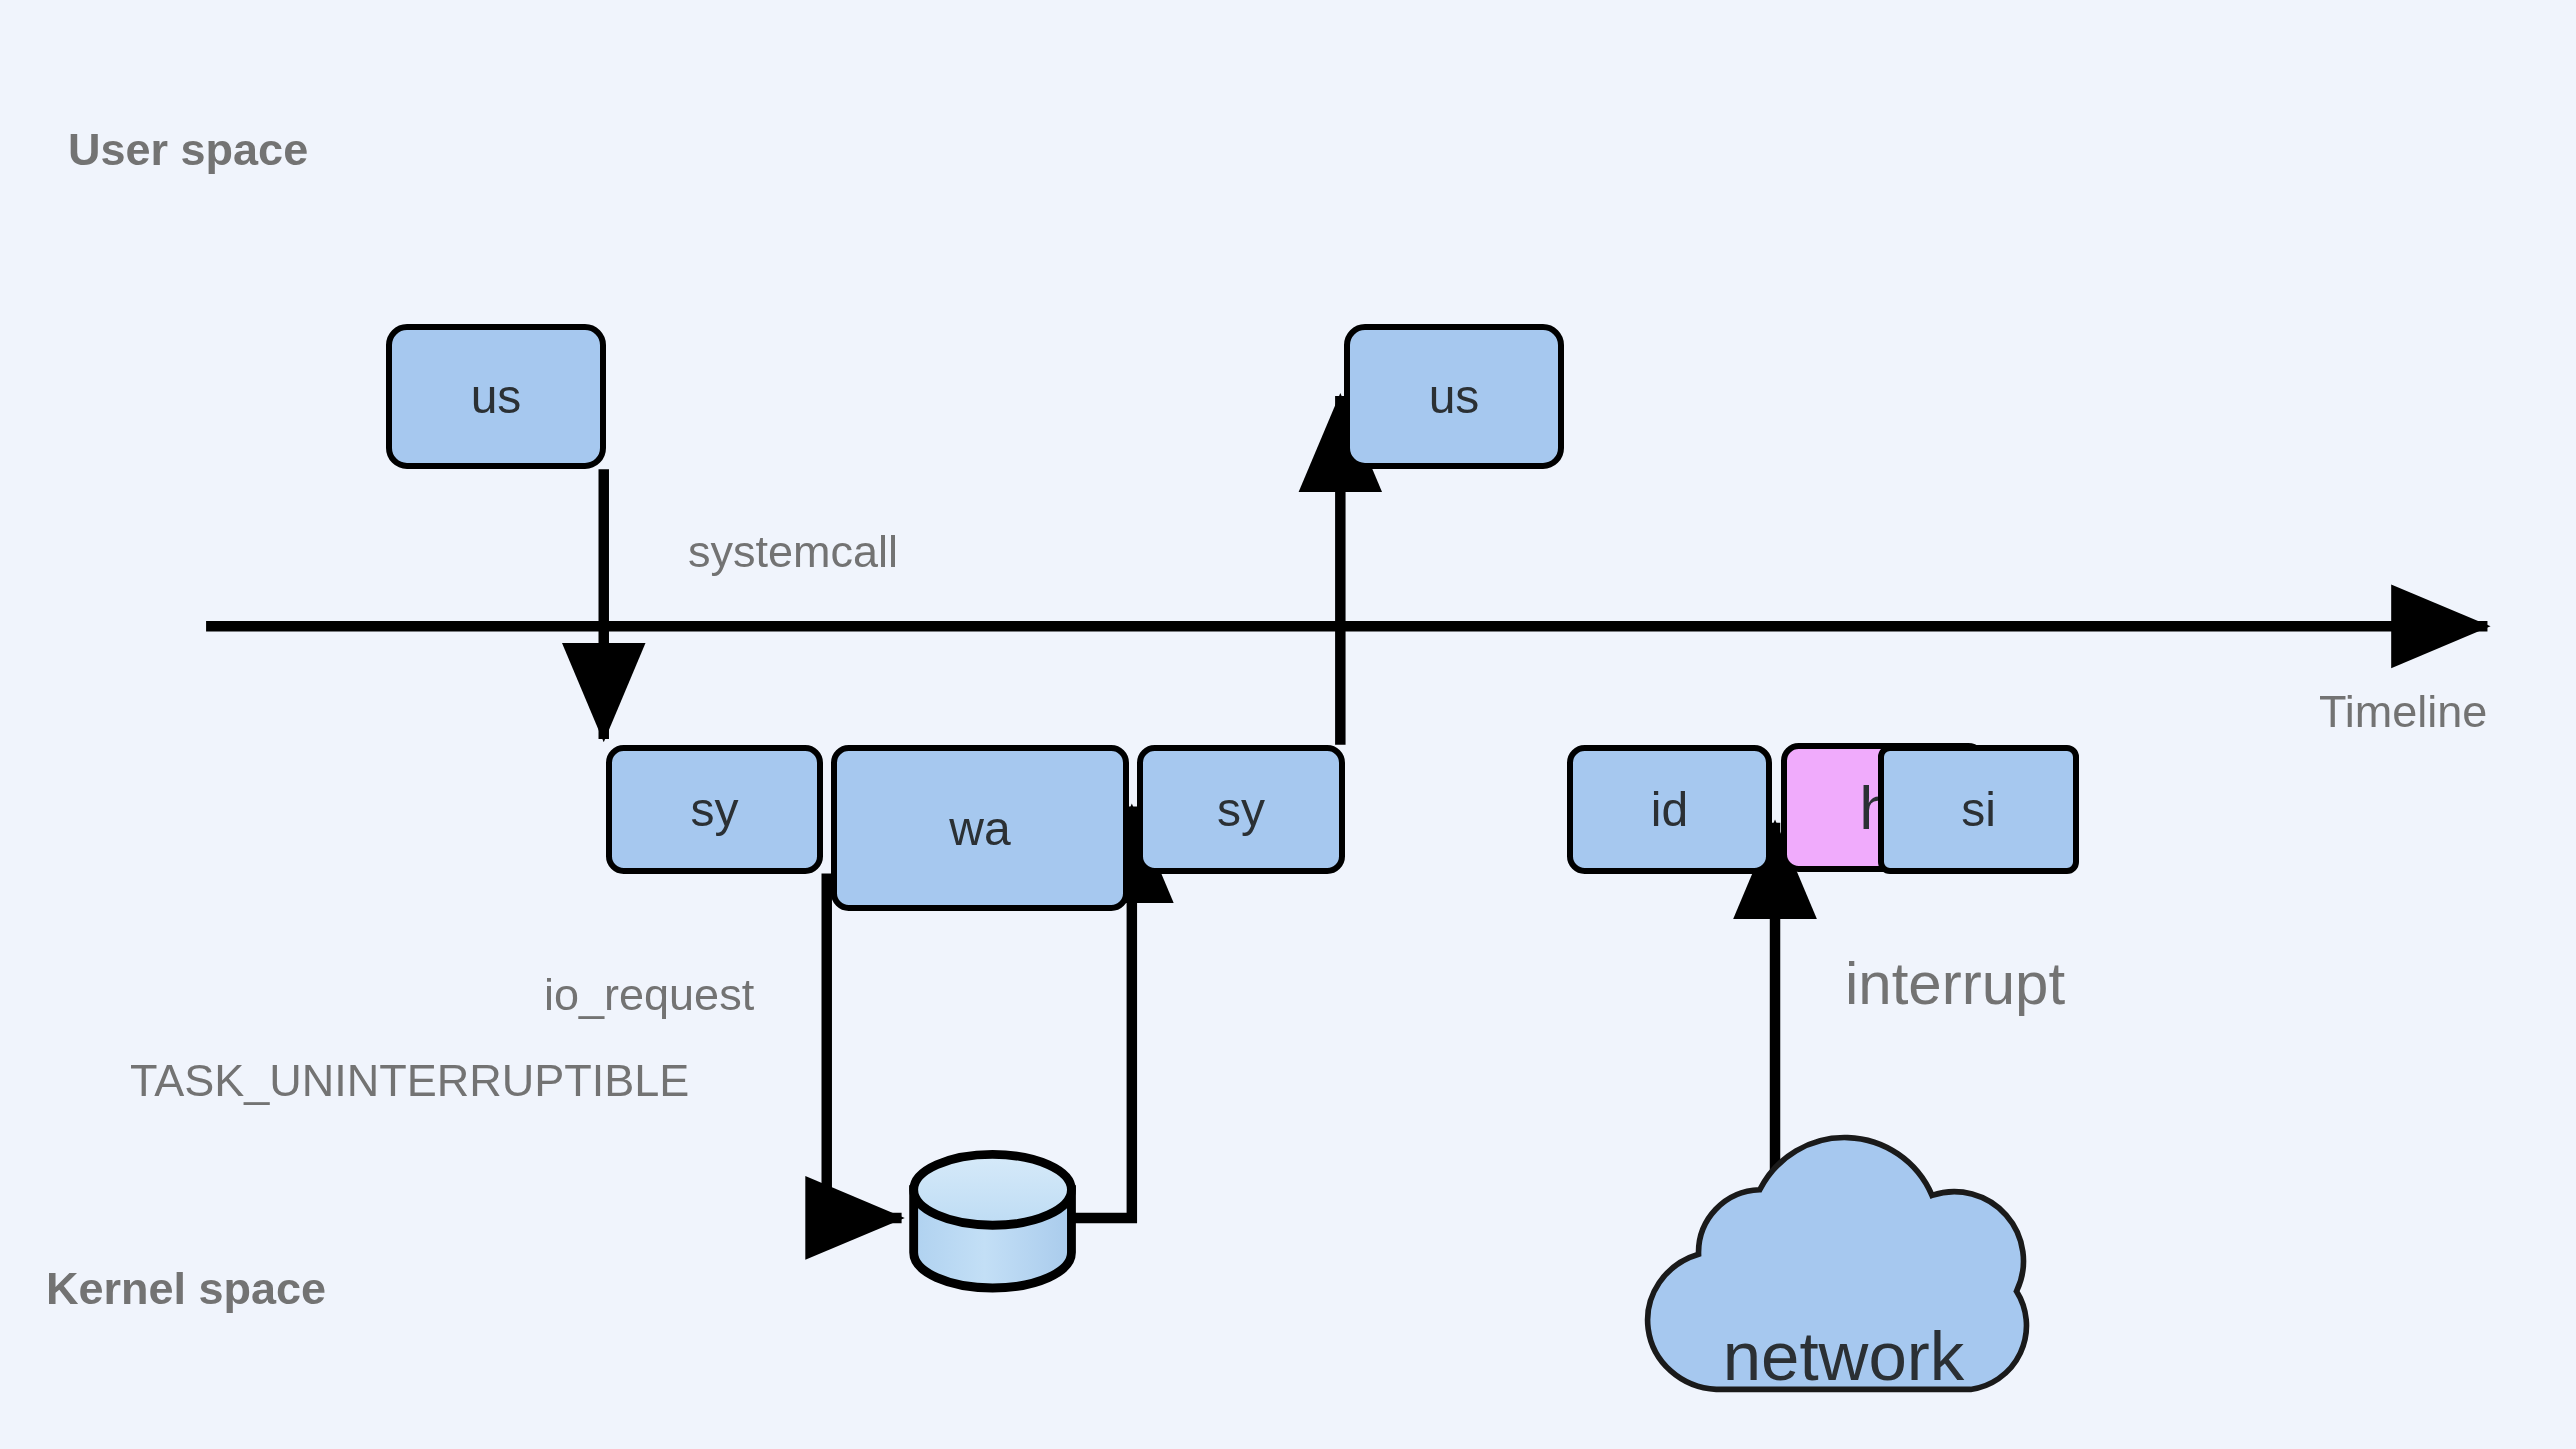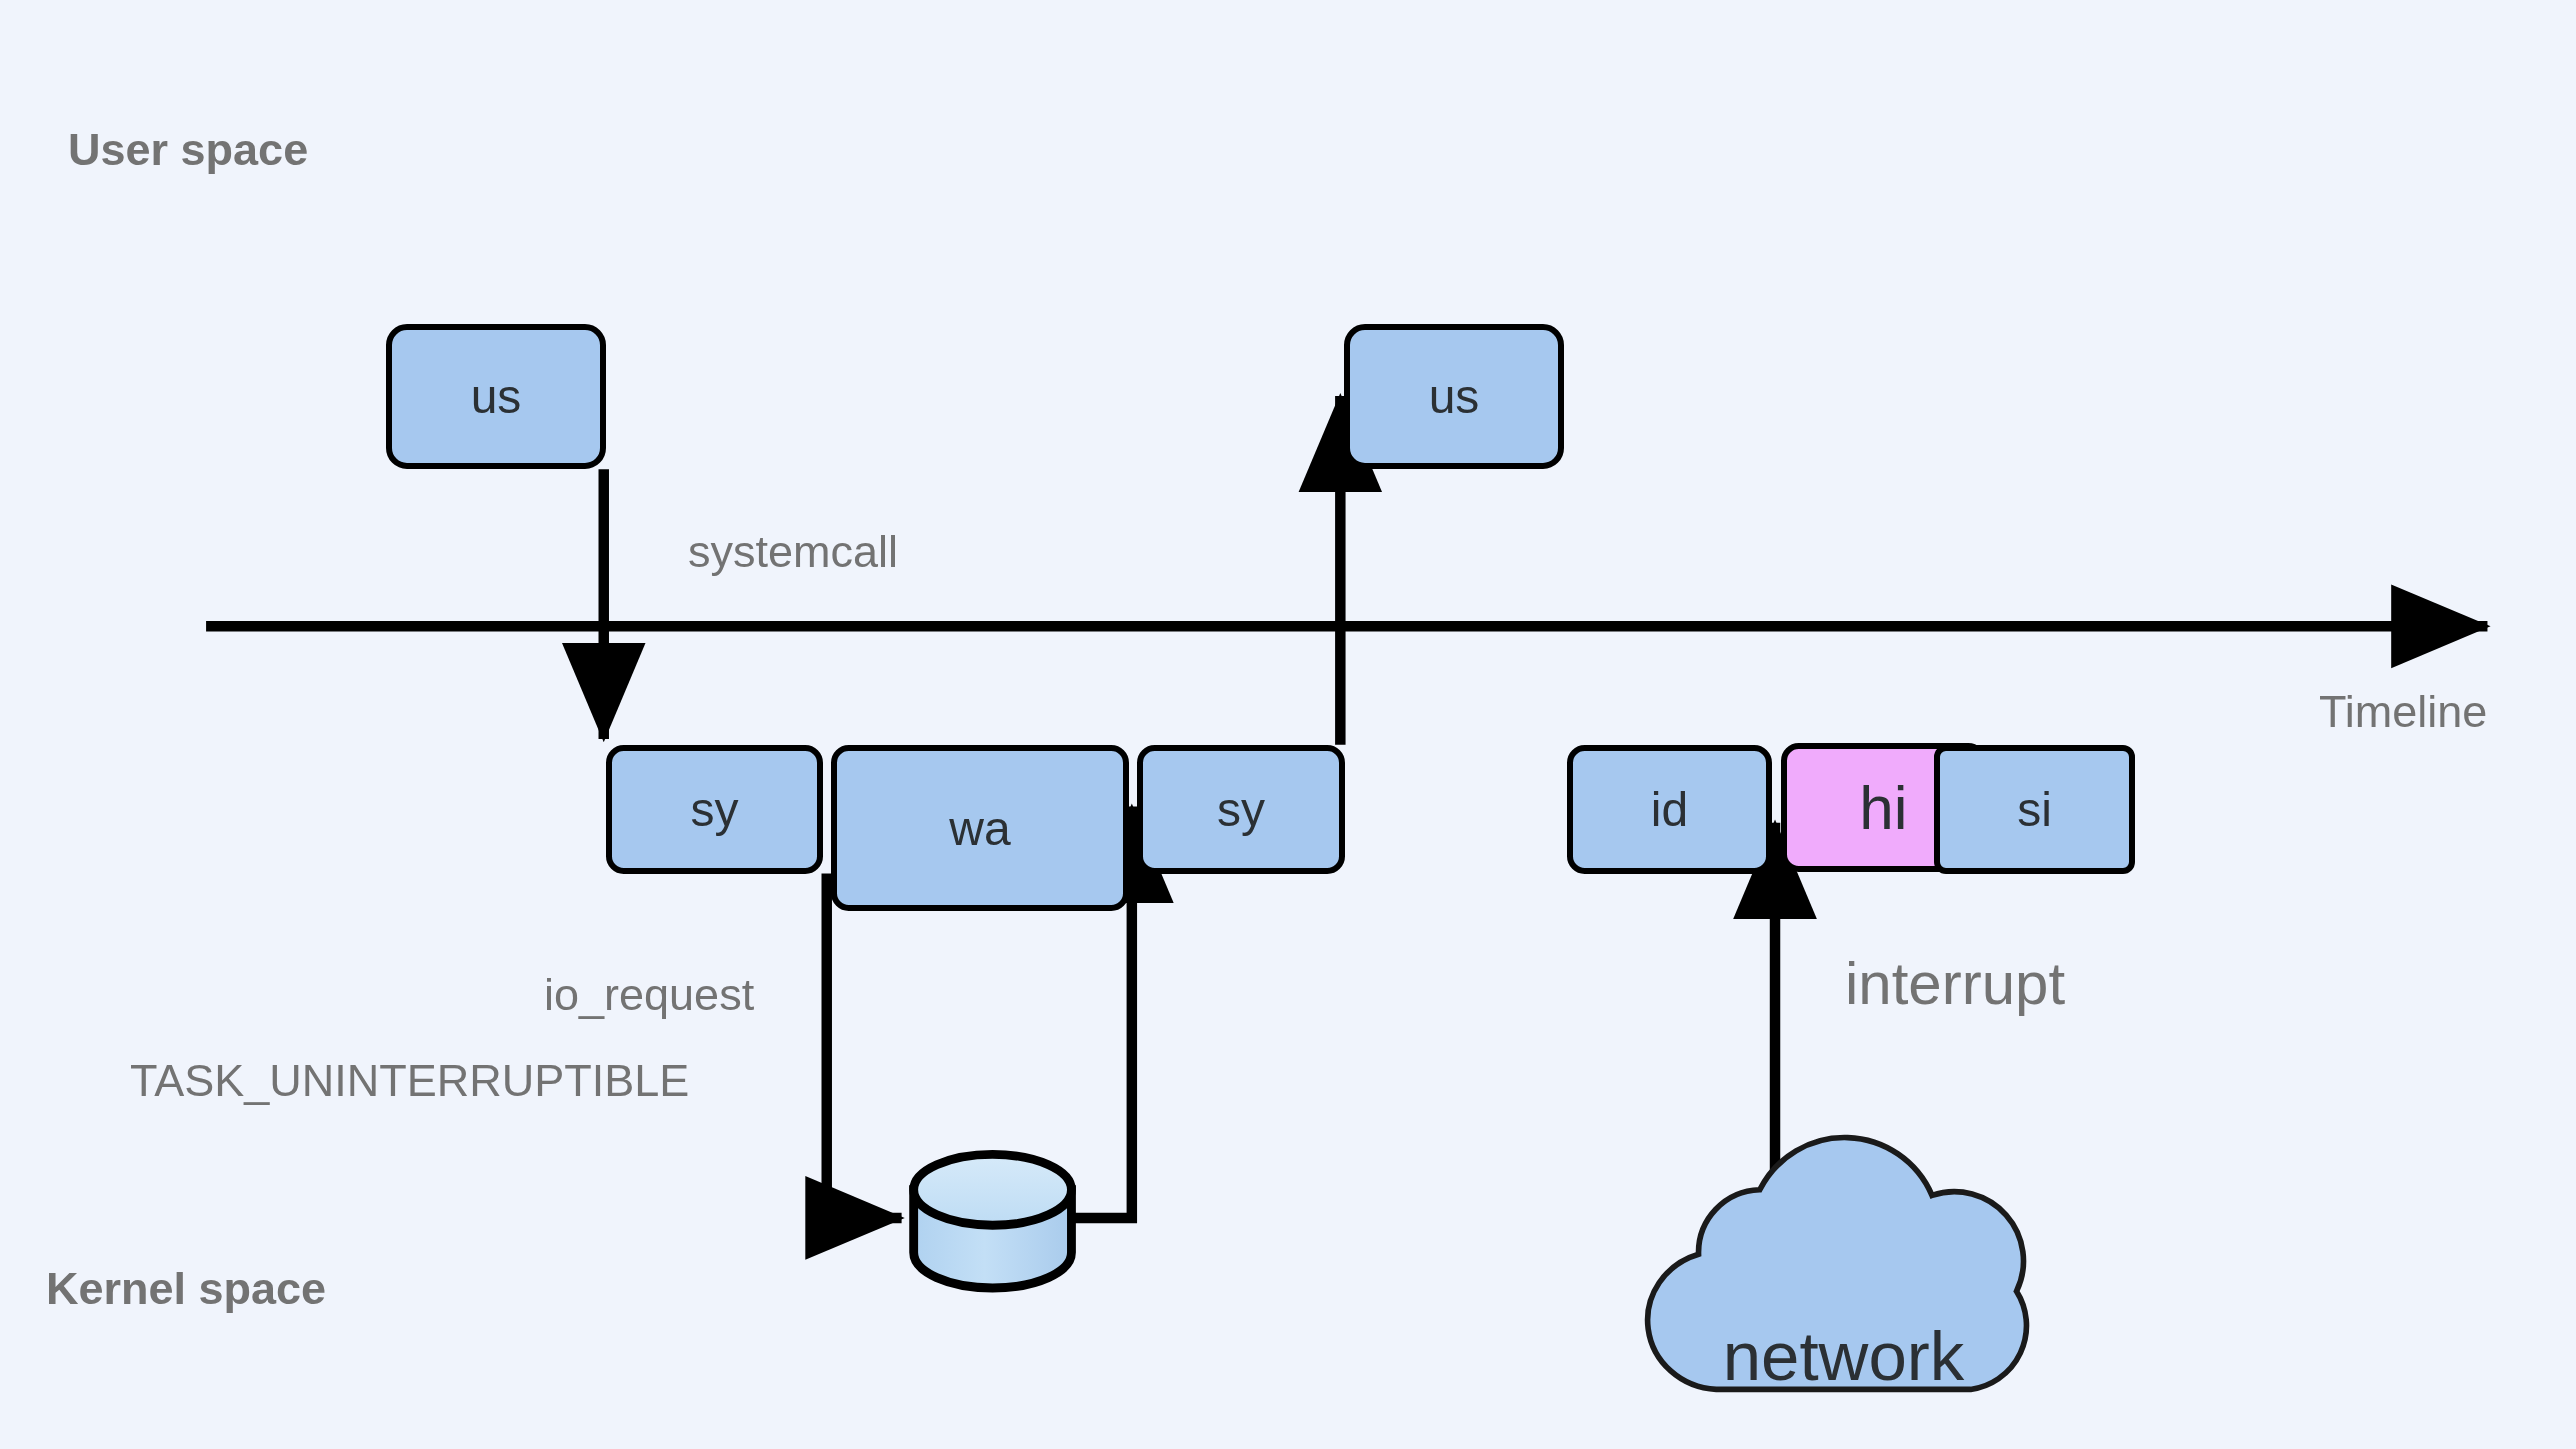--- a/index.html
+++ b/index.html
@@ -111,21 +111,21 @@
   </div>
 
   <div class="box-label" style="left:1567px; top:745px; width:205px; height:129px; background:#a6c8ef; border:6.4px solid #000; border-radius:17.7px; box-sizing:border-box; font-size:48px;">
     <span>id</span>
   </div>
 
   <div class="box-label" style="left:1781px; top:743px; width:205px; height:129px; background:#f0abfc; border:6.4px solid #000; border-radius:17.7px; box-sizing:border-box; font-size:62px;">
     <span>hi</span>
   </div>
 
-  <div class="box-label" style="left:1934px; top:745px; width:201px; height:129px; background:#a6c8ef; border:6.4px solid #000; border-radius:12px; box-sizing:border-box; font-size:48px;">
+  <div class="box-label" style="left:1878px; top:745px; width:201px; height:129px; background:#a6c8ef; border:6.4px solid #000; border-radius:12px; box-sizing:border-box; font-size:48px;">
     <span>si</span>
   </div>
 
   <div class="box-label" style="left:1665px; top:1308px; width:357px; height:97px; font-size:69px;">
     <span>network</span>
   </div>
 
   <div class="lbl lbl-bold" style="left:68px; top:127px; font-size:45px;">User space</div>
 
   <div class="lbl lbl-bold" style="left:46px; top:1266px; font-size:45px;">Kernel space</div>

